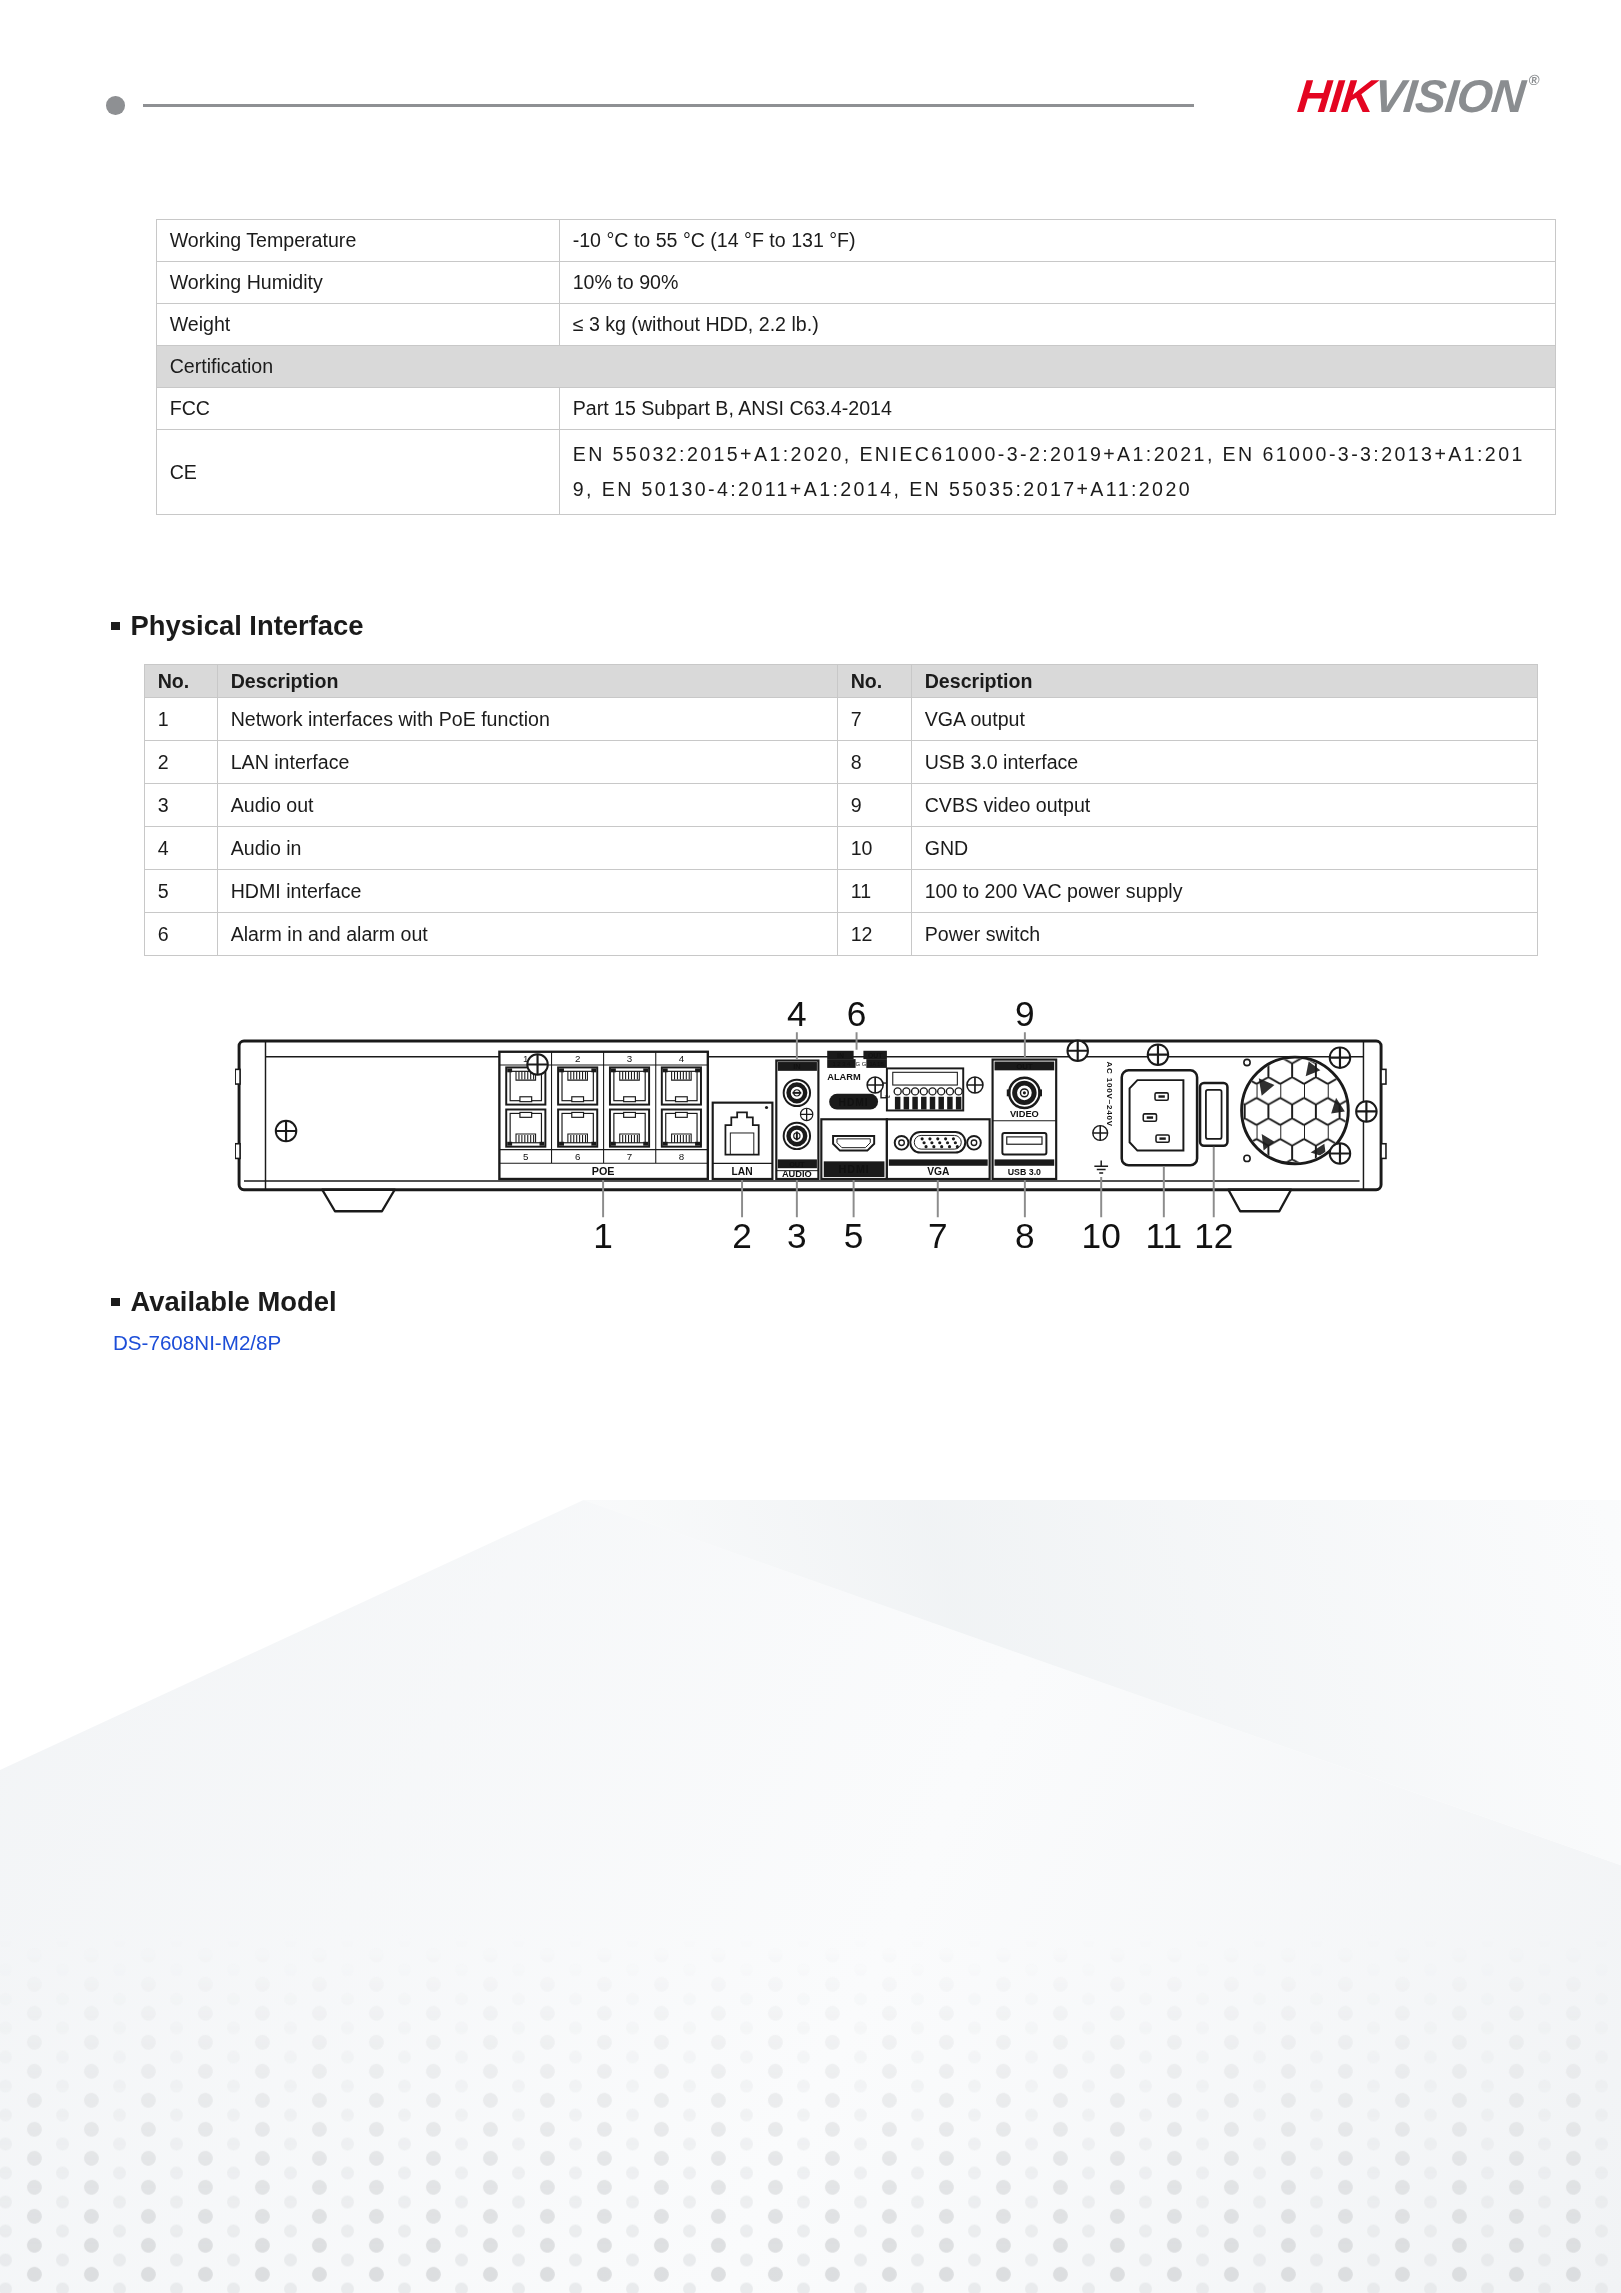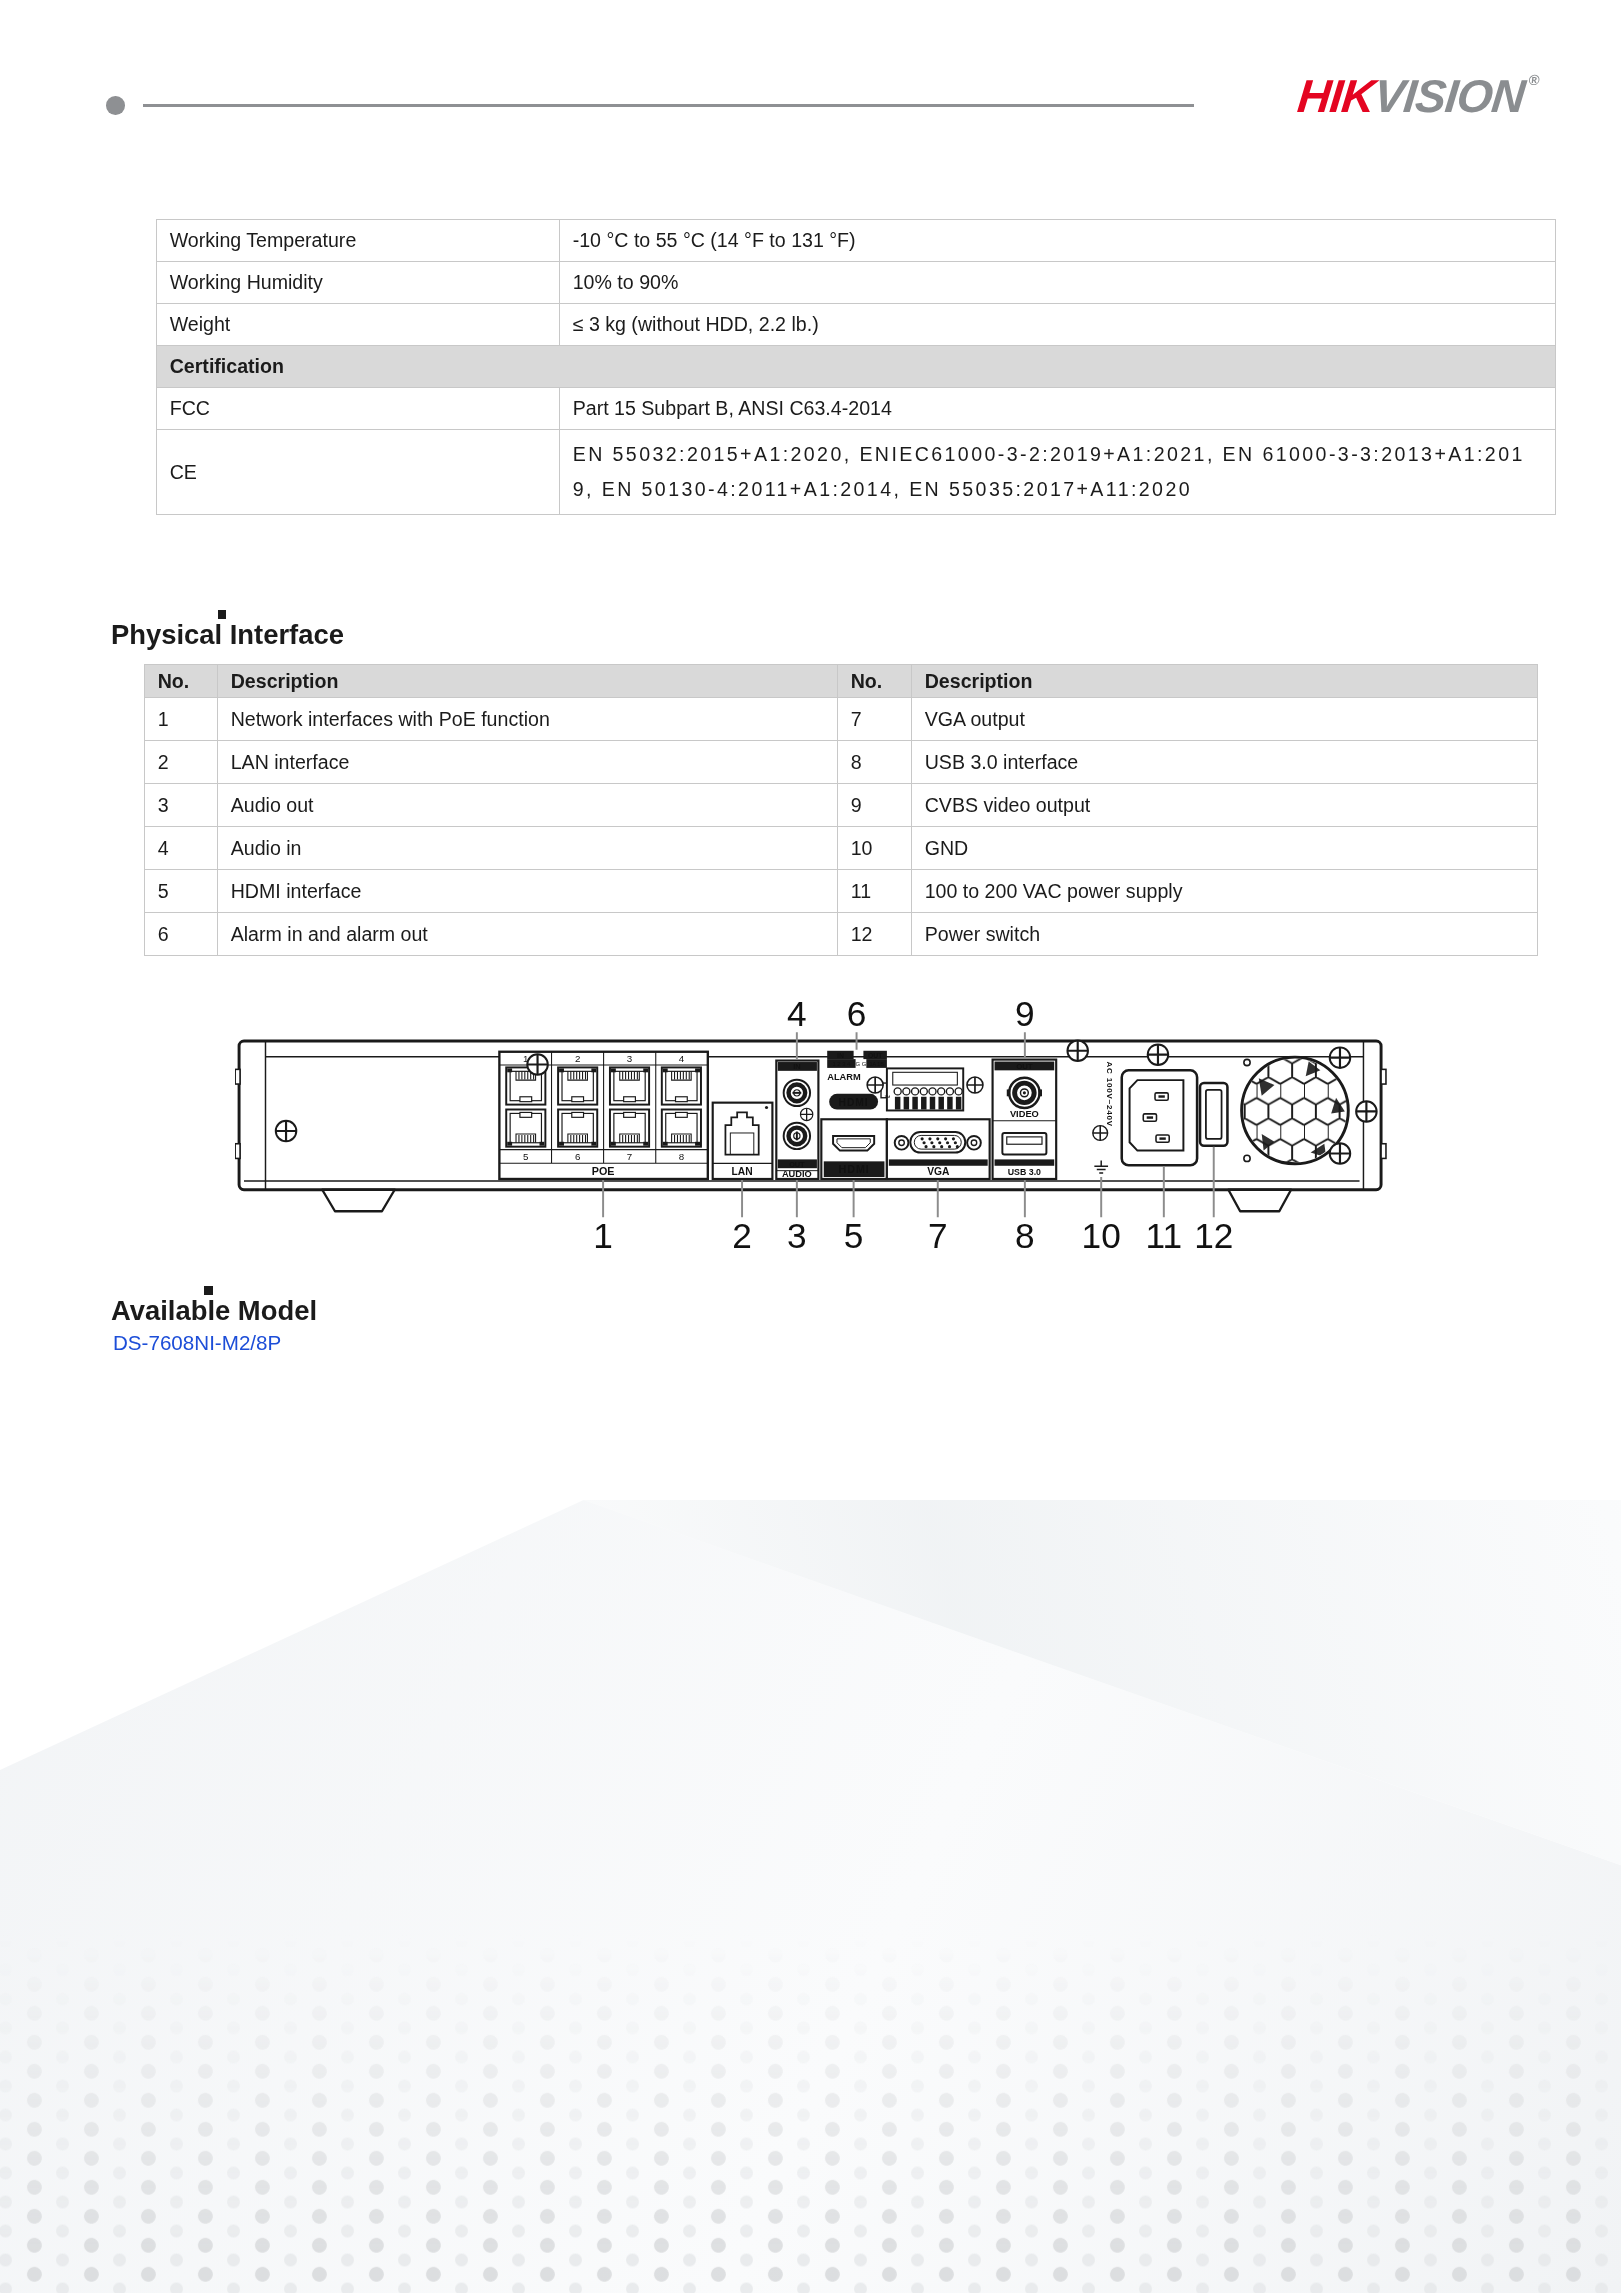--- a/index.html
+++ b/index.html
@@ -27,27 +27,27 @@
         font-size:46px;letter-spacing:-1px;transform:skewX(-6deg);white-space:nowrap;}
   .logo .hik{color:#e40521;}
   .logo .vis{color:#8a8d90;}
   .logo .reg{font-size:14.7px;color:#8a8d90;font-style:normal;vertical-align:27.4px;margin-left:2.9px;}
   
   table{border-collapse:collapse;position:absolute;table-layout:fixed;background:#fff;margin-left:41px;}
   td,th{border:1px solid #c8c8c8;font-size:19.6px;padding:0 9.8px 0 12.7px;vertical-align:middle;
         text-align:left;font-weight:normal;overflow:hidden;}
   .spec{left:115px;top:219px;width:1399px;}
   .spec td{height:41px;}
-  .spec tr.sect td{background:#d9d9d9;font-weight:bold;}
+  .spec tr.sect td{background:#d9d9d9;font-weight:normal;}
   .spec td.ce-cell{height:84px;line-height:35px;letter-spacing:2.4px;word-break:break-all;}
   .pi{left:103px;top:664px;width:1393px;}
   .pi th{background:#d9d9d9;font-weight:bold;height:32px;}
   .pi td{height:42px;}
   
-  .sect-head{position:absolute;display:flex;align-items:center;font-size:27.4px;font-weight:bold;color:#1b1b1b;flex-direction:column;}
+  .sect-head{position:absolute;display:flex;align-items:center;font-size:27.4px;font-weight:bold;color:#1b1b1b;}
   .bullet{width:8.8px;height:8.8px;background:#1b1b1b;margin-right:10.8px;flex:none;}
   .model{position:absolute;left:113px;top:1331px;font-size:20.6px;color:#1d4ed8;}
   
   .diagram{position:absolute;left:235px;top:995px;width:1157px;height:274px;font-family:inherit;}
   .diagram text{fill:#111;}
   .callout{font-size:36px;fill:#3d3d3d;}
   .lead{stroke:#8c8c8c;stroke-width:2;fill:none;}
 </style>
 </head>
 <body>

